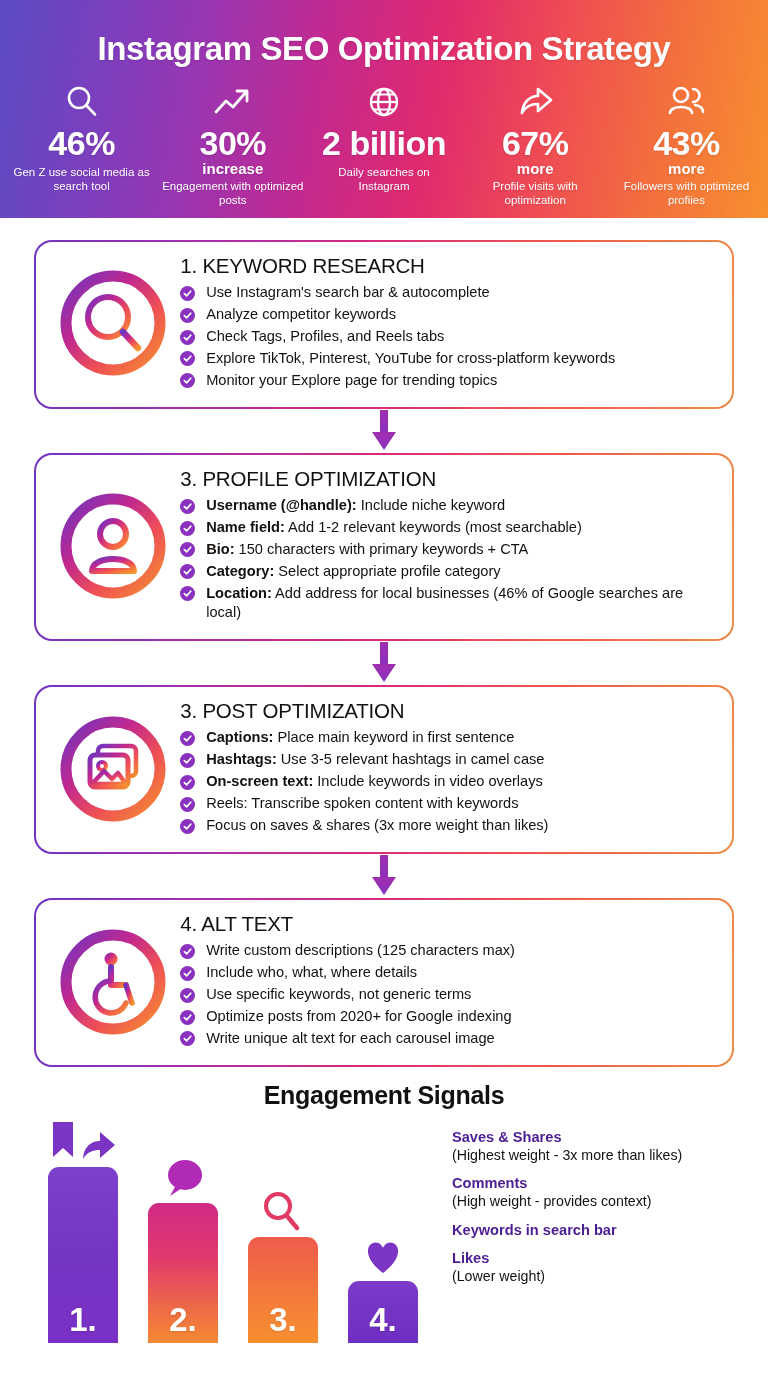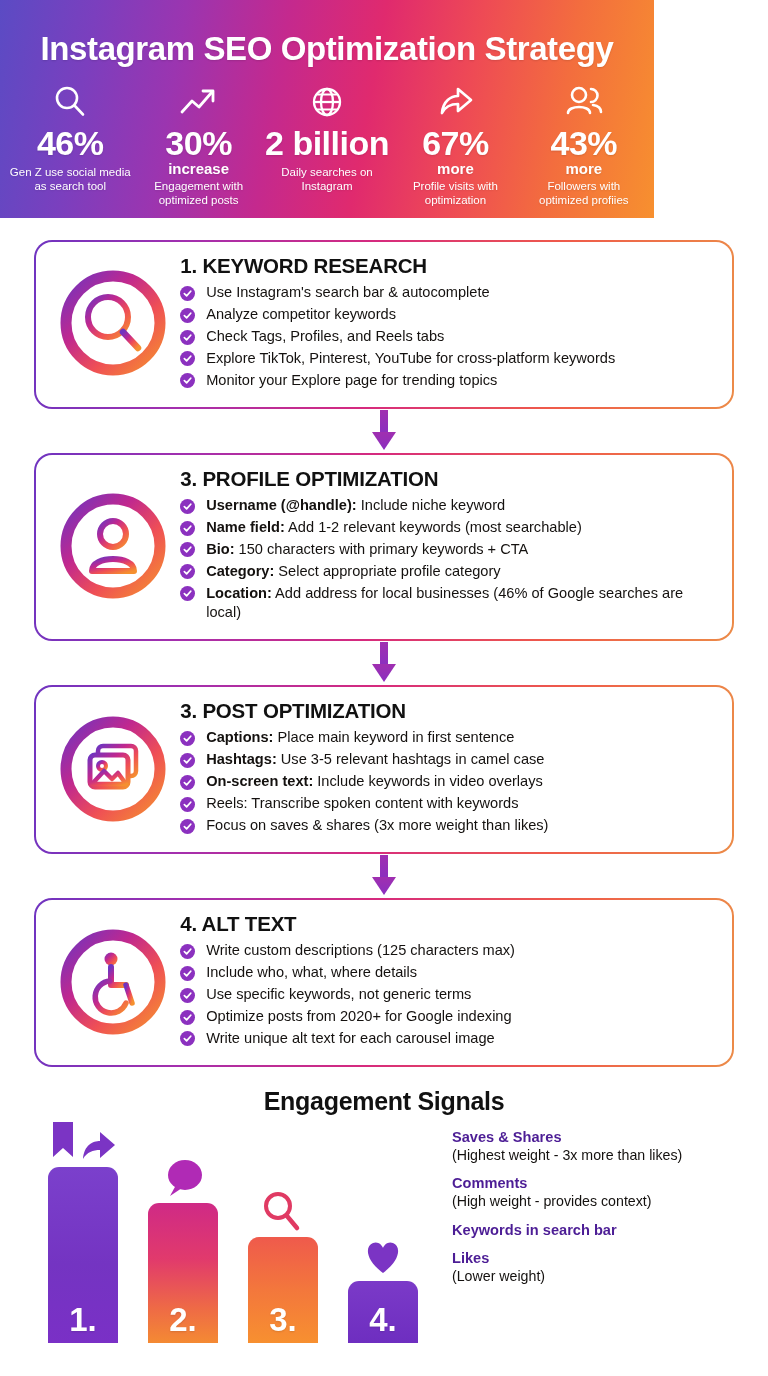--- a/index.html
+++ b/index.html
@@ -7,21 +7,21 @@
     width: 768px; height: 1376px;
     background: #ffffff;
     font-family: "Liberation Sans", sans-serif;
     overflow: hidden;
   }
   .page { position: relative; width: 768px; height: 1376px; background:#fff; }
 
   
   .header {
     position: relative;
-    width: 654px; height: 218px;
+    width: 768px; height: 218px;
     background: linear-gradient(100deg,
        #5b4bc4 0%, #7b3fbe 14%, #9b35b0 27%,
        #c4298e 42%, #e02a6e 56%, #ee4a55 70%,
        #f36d3e 84%, #f7902f 100%);
     overflow: hidden;
   }
   .hdr-title {
     text-align: center;
     color: #fff;
     font-size: 33px;
@@ -71,21 +71,21 @@
     align-items: center;
     padding: 12px 16px 14px 12px;
     min-height: 150px;
   }
   .card-icon {
     width: 130px; min-width: 130px;
     display: flex; align-items: center; justify-content: center;
   }
   .card-body { flex: 1; padding-left: 2px; }
   .card-title {
-    font-size: 20.5px; font-weight: bold; color: #111;
+    font-size: 20.5px; font-weight: normal; color: #111;
     letter-spacing: -0.2px; margin-bottom: 5px;
   }
   ul.bullets { list-style: none; }
   ul.bullets li {
     position: relative;
     padding-left: 26px;
     font-size: 14.6px;
     line-height: 1.33;
     color: #14110f;
     margin-bottom: 2.5px;
@@ -98,21 +98,21 @@
   }
 
   .connector {
     height: 44px;
     display: flex; align-items: center; justify-content: center;
   }
 
   
   .engage { position: relative; margin-top: 14px; height: 262px; }
   .engage-title {
-    position: absolute; left: 0; right: 0; top: 6px;
+    position: absolute; left: 0; right: 0; top: 0;
     text-align: center; font-size: 25px; font-weight: bold; color: #111;
     letter-spacing: -0.3px;
   }
   .chart {
     position: absolute; left: 48px; bottom: 0; width: 390px; height: 230px;
   }
   .barcol {
     position: absolute; bottom: 0; width: 70px;
     display: flex; flex-direction: column; align-items: center; justify-content: flex-end;
   }

